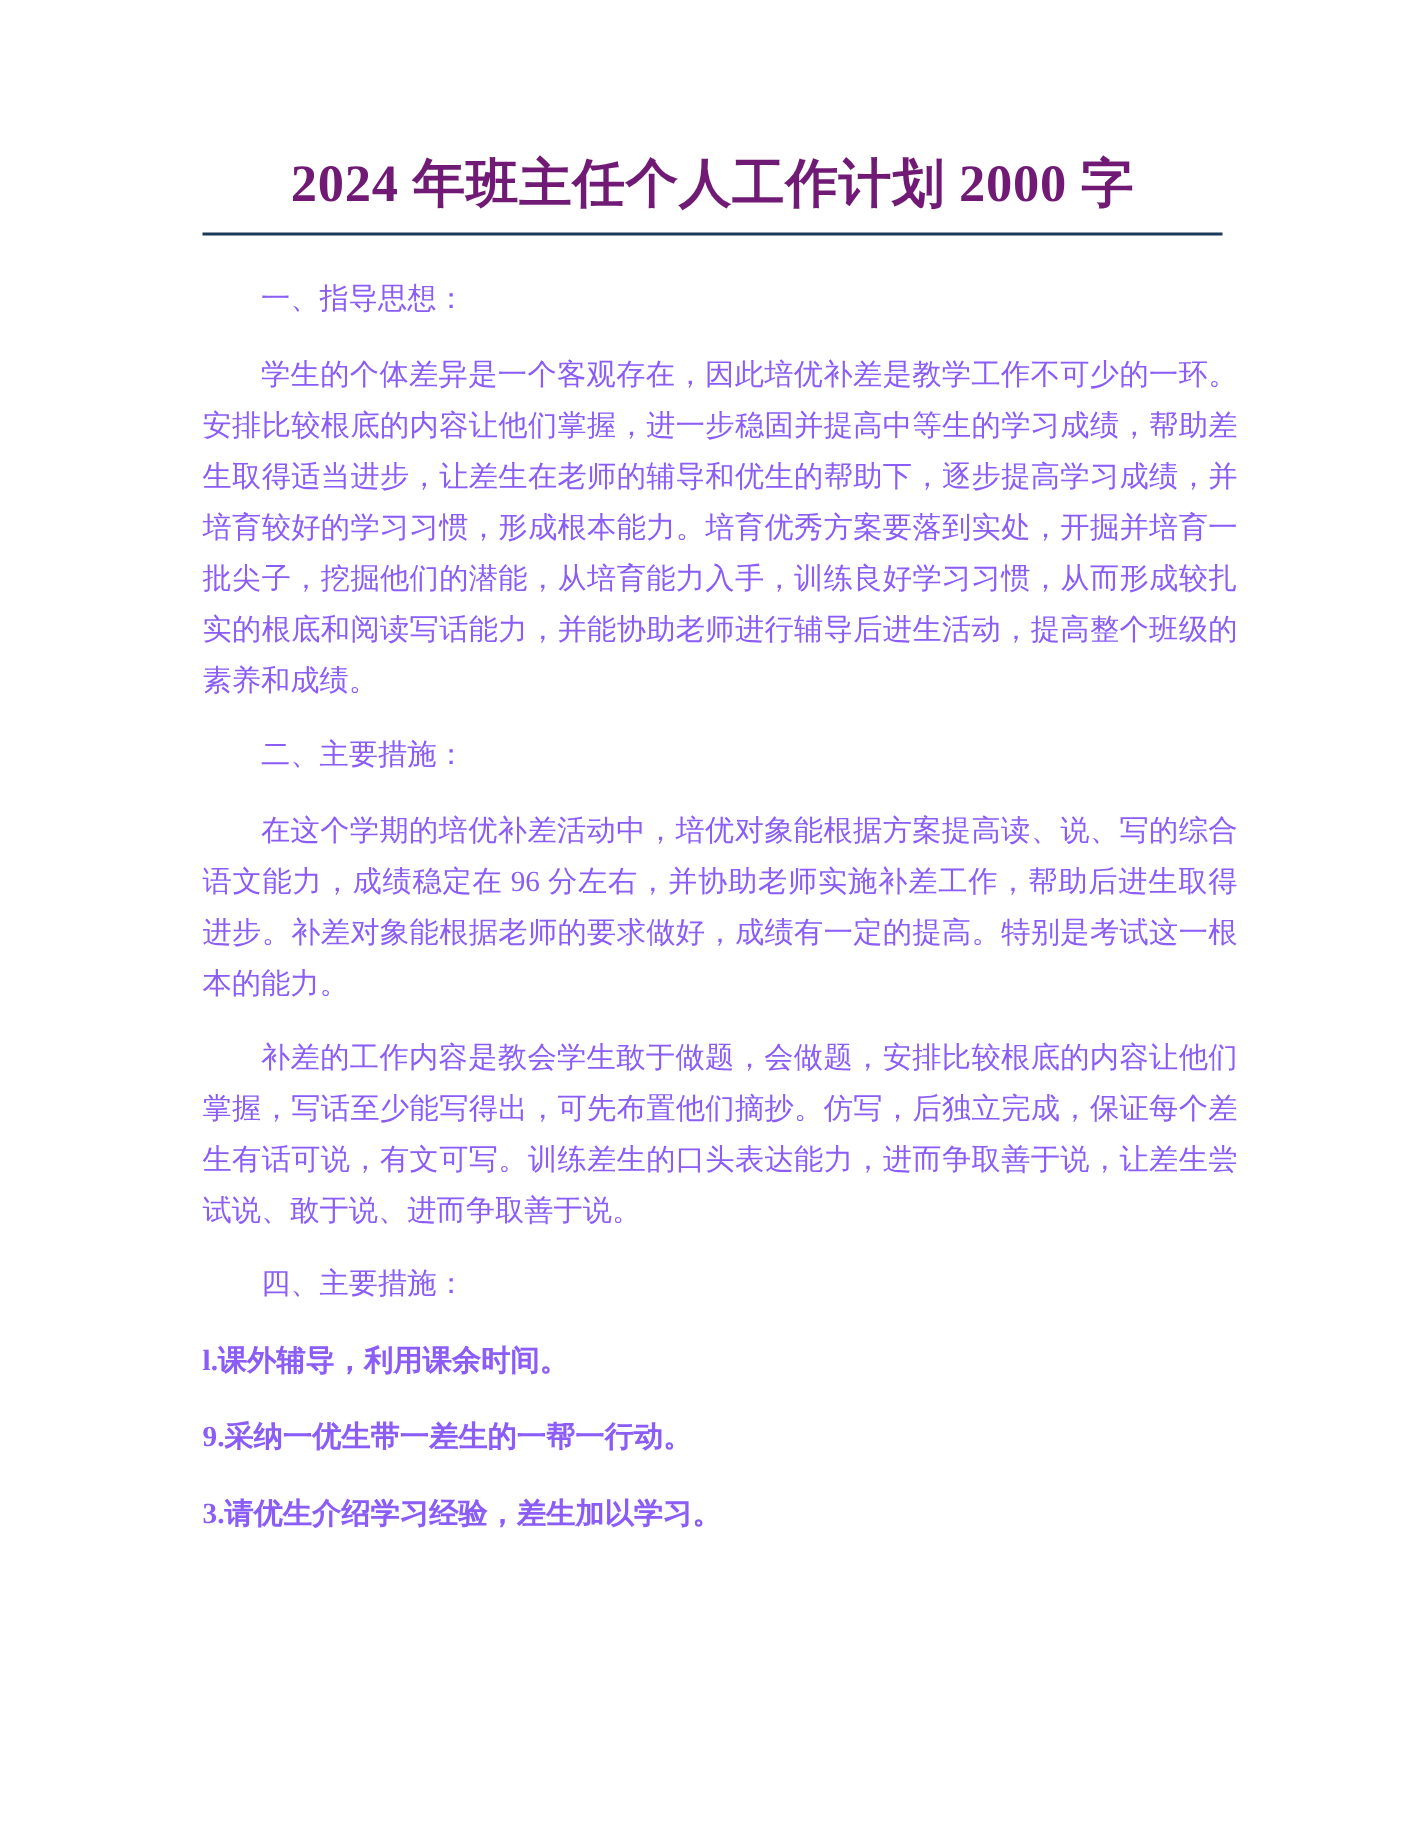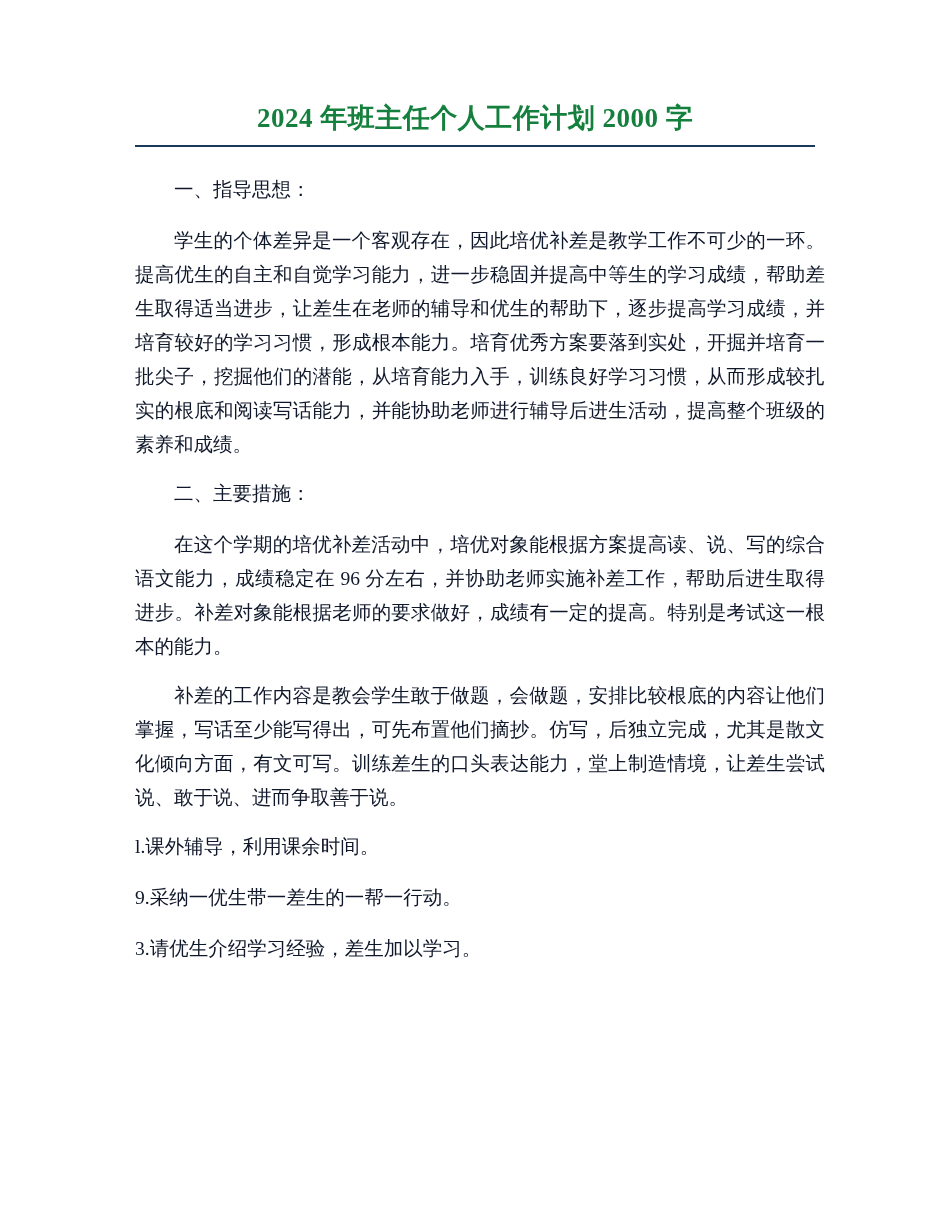--- a/index.html
+++ b/index.html
@@ -21,79 +21,81 @@
     box-sizing: border-box;
     padding: 0;
   }
   .title-block {
     margin-top: 102px;
     padding: 0 135px;
     text-align: center;
   }
   .doc-title {
     font-family: "Liberation Serif", serif;
-    font-size: 27px;
+    font-size: 35px;
     font-weight: bold;
-    color: #15803d;
+    color: #701a75;
     letter-spacing: 0.5px;
     line-height: 1.2;
     margin: 0;
   }
   .title-rule {
     margin: 11px 0 0 0;
     height: 2px;
     background: #1b3a57;
   }
   .content {
     padding: 0 125px 0 135px;
     margin-top: 26px;
   }
   p.para {
     margin: 0 0 15px 0;
     font-size: 19.5px;
     line-height: 34px;
     text-align: justify;
     text-justify: inter-ideograph;
-    color: #0f172a;
+    color: #8b5cf6;
   }
   p.indent {
     text-indent: 39px;
   }
   p.heading {
     text-indent: 39px;
     margin-bottom: 17px;
   }
   p.listitem {
     margin-bottom: 17px;
+    font-weight: bold;
   }
 </style>
 </head>
 <body>
 
 <div class="page">
 
   <div class="title-block">
     <h1 class="doc-title">2024 年班主任个人工作计划 2000 字</h1>
     <div class="title-rule"></div>
   </div>
 
   <div class="content">
 
     <p class="para heading">一、指导思想：</p>
 
-    <p class="para indent">学生的个体差异是一个客观存在，因此培优补差是教学工作不可少的一环。提高优生的自主和自觉学习能力，进一步稳固并提高中等生的学习成绩，帮助差生取得适当进步，让差生在老师的辅导和优生的帮助下，逐步提高学习成绩，并培育较好的学习习惯，形成根本能力。培育优秀方案要落到实处，开掘并培育一批尖子，挖掘他们的潜能，从培育能力入手，训练良好学习习惯，从而形成较扎实的根底和阅读写话能力，并能协助老师进行辅导后进生活动，提高整个班级的素养和成绩。</p>
+    <p class="para indent">学生的个体差异是一个客观存在，因此培优补差是教学工作不可少的一环。安排比较根底的内容让他们掌握，进一步稳固并提高中等生的学习成绩，帮助差生取得适当进步，让差生在老师的辅导和优生的帮助下，逐步提高学习成绩，并培育较好的学习习惯，形成根本能力。培育优秀方案要落到实处，开掘并培育一批尖子，挖掘他们的潜能，从培育能力入手，训练良好学习习惯，从而形成较扎实的根底和阅读写话能力，并能协助老师进行辅导后进生活动，提高整个班级的素养和成绩。</p>
 
     <p class="para heading">二、主要措施：</p>
 
     <p class="para indent">在这个学期的培优补差活动中，培优对象能根据方案提高读、说、写的综合语文能力，成绩稳定在 96 分左右，并协助老师实施补差工作，帮助后进生取得进步。补差对象能根据老师的要求做好，成绩有一定的提高。特别是考试这一根本的能力。</p>
 
 
 
-    <p class="para indent">补差的工作内容是教会学生敢于做题，会做题，安排比较根底的内容让他们掌握，写话至少能写得出，可先布置他们摘抄。仿写，后独立完成，尤其是散文化倾向方面，有文可写。训练差生的口头表达能力，堂上制造情境，让差生尝试说、敢于说、进而争取善于说。</p>
+    <p class="para indent">补差的工作内容是教会学生敢于做题，会做题，安排比较根底的内容让他们掌握，写话至少能写得出，可先布置他们摘抄。仿写，后独立完成，保证每个差生有话可说，有文可写。训练差生的口头表达能力，进而争取善于说，让差生尝试说、敢于说、进而争取善于说。</p>
 
+    <p class="para heading">四、主要措施：</p>
 
     <p class="para listitem">l.课外辅导，利用课余时间。</p>
 
     <p class="para listitem">9.采纳一优生带一差生的一帮一行动。</p>
 
     <p class="para listitem">3.请优生介绍学习经验，差生加以学习。</p>
 
   </div>
 </div>
 

